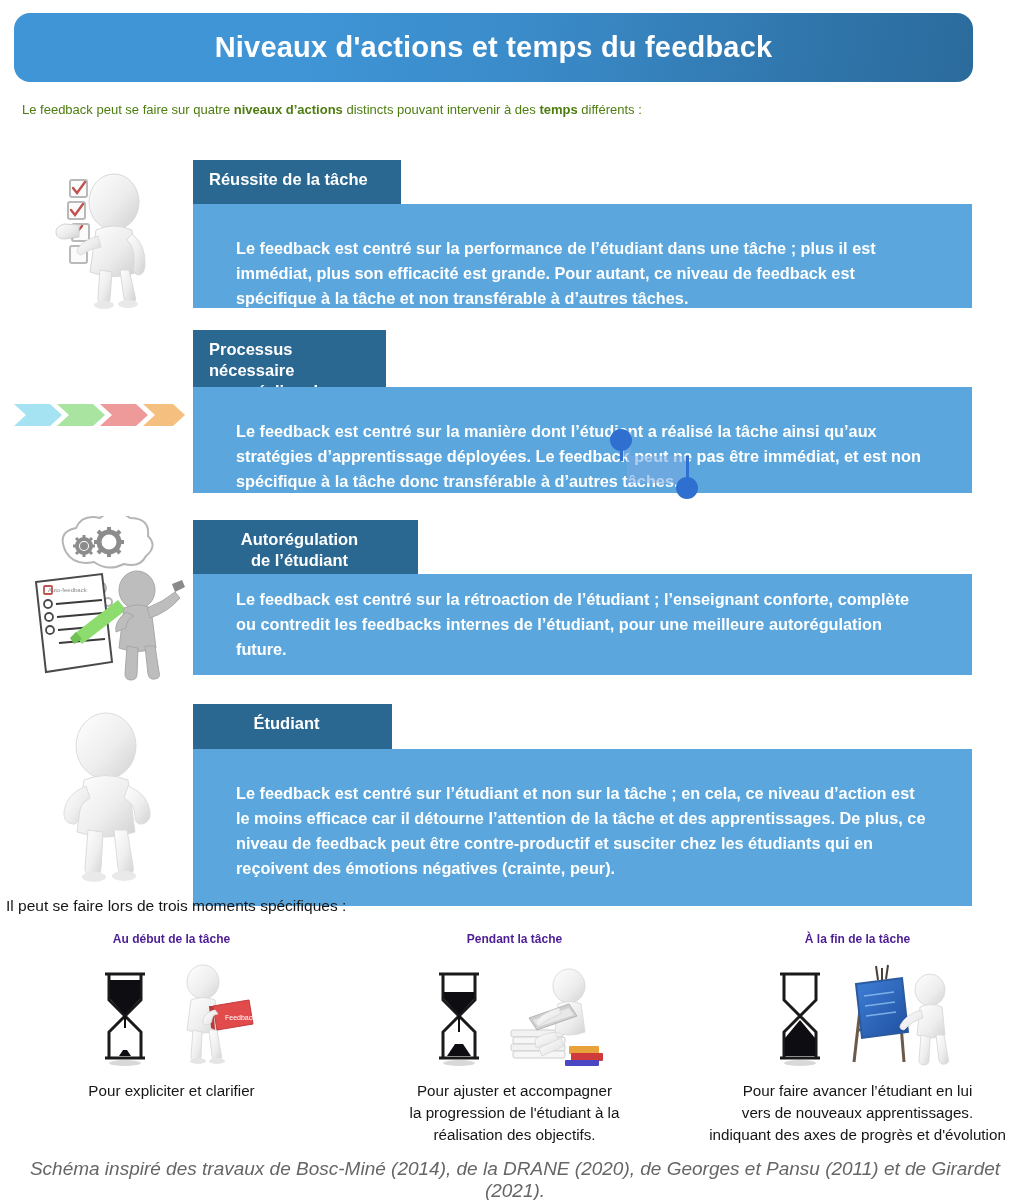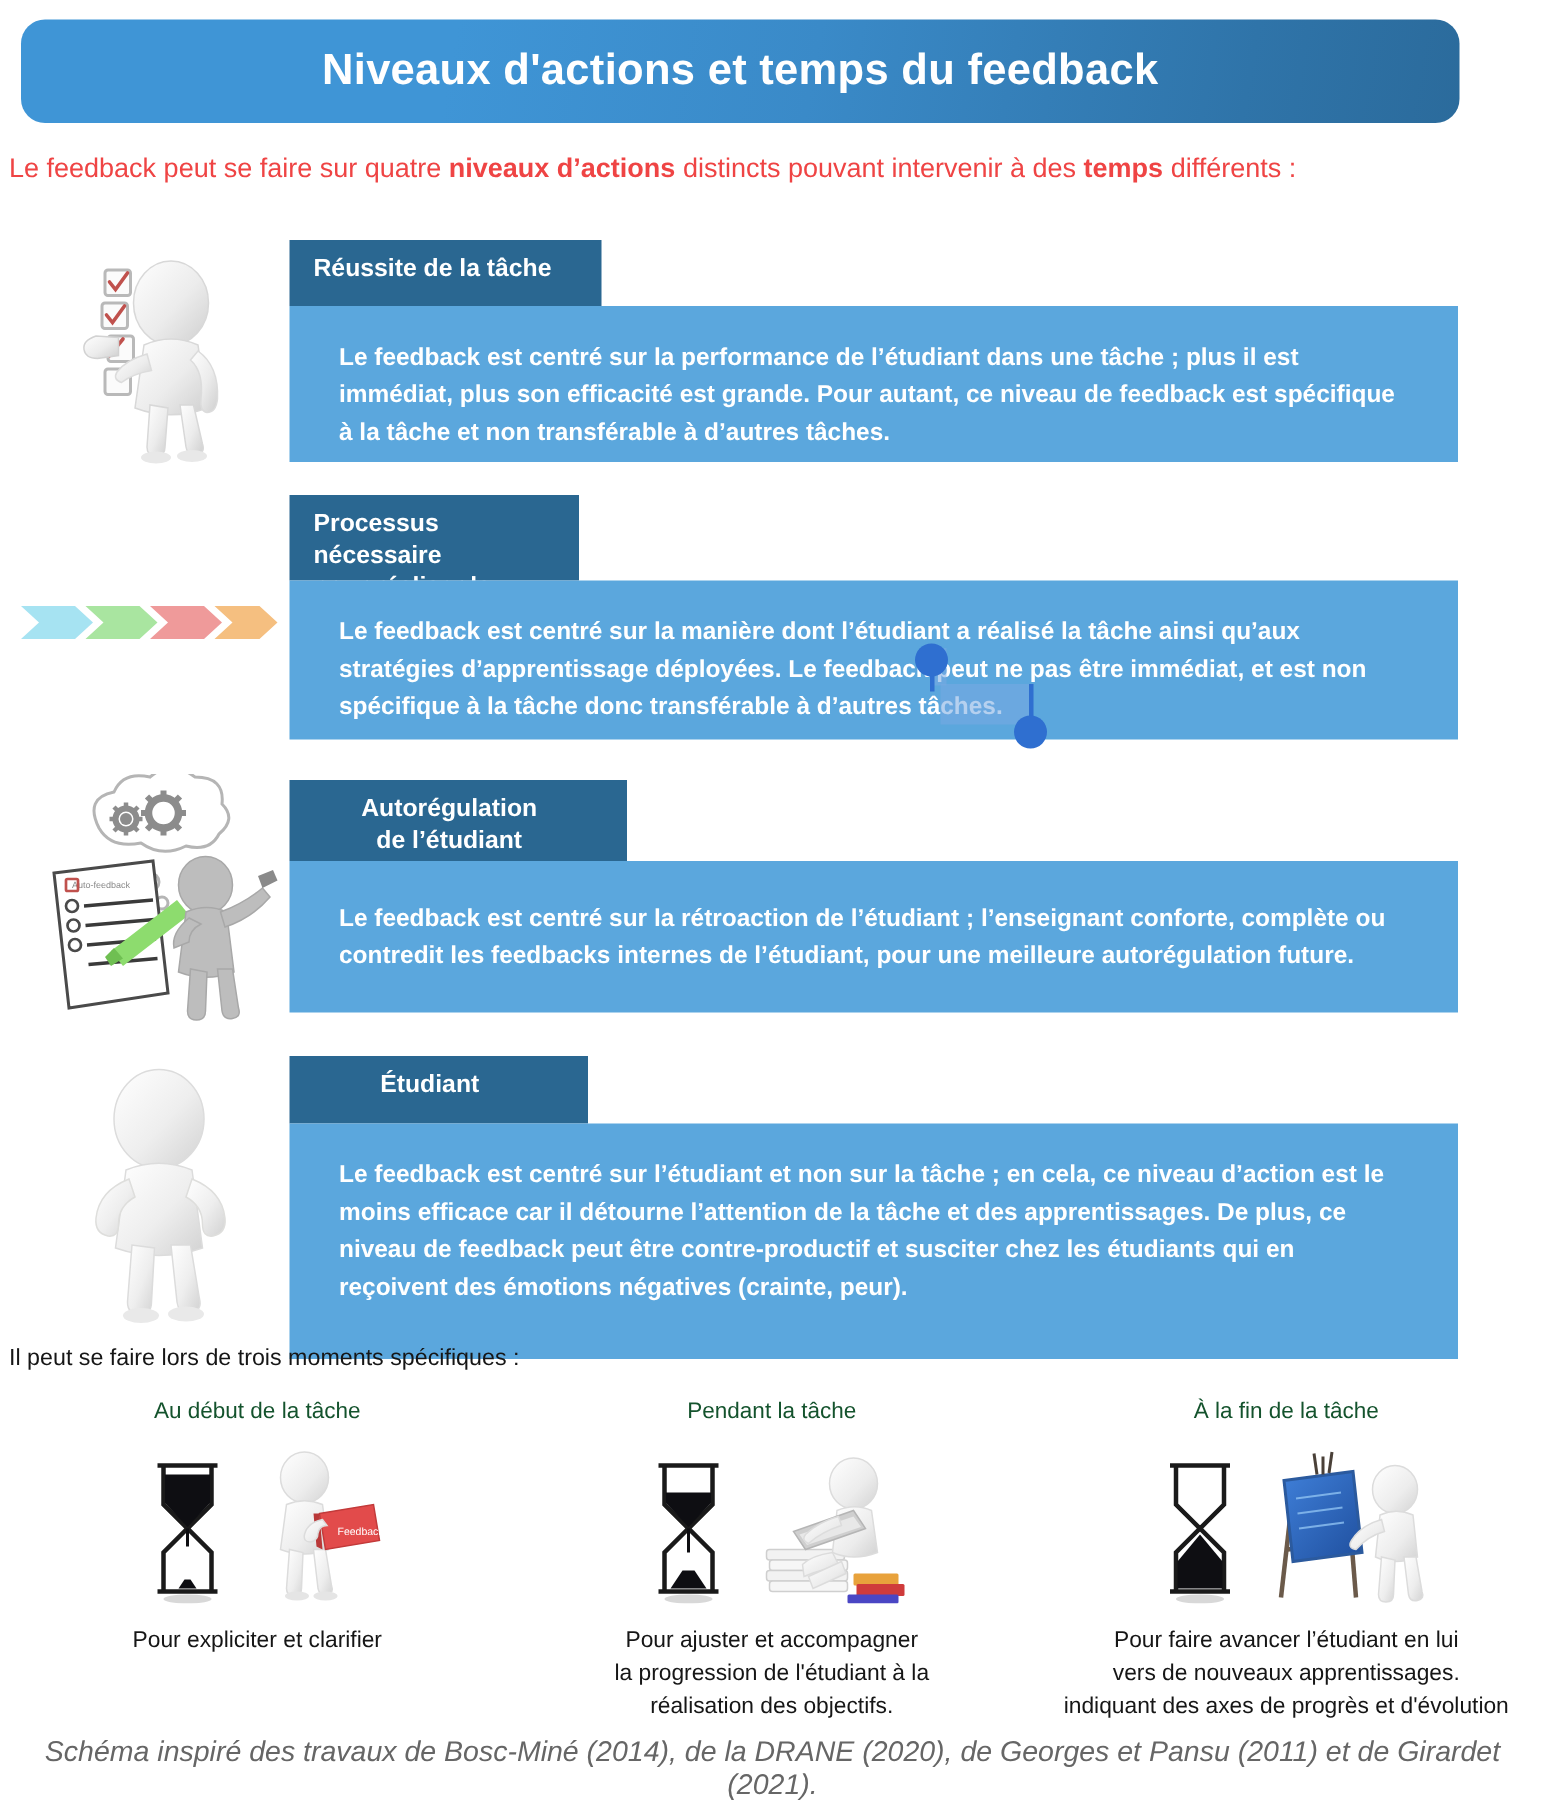--- a/index.html
+++ b/index.html
@@ -35,24 +35,24 @@
     font-size: 29px;
     font-weight: bold;
     letter-spacing: 0.2px;
     text-align: center;
     white-space: nowrap;
   }
 
   
   .intro {
     position: absolute;
-    left: 6px;
+    left: 22px;
     top: 102px;
-    font-size: 18px;
-    color: #ef4444;
+    font-size: 13px;
+    color: #4d7c0f;
     white-space: nowrap;
   }
   .intro b { font-weight: bold; }
 
   
   .level {
     position: absolute;
     left: 0;
     width: 1030px;
   }
@@ -74,21 +74,21 @@
   .level-body {
     position: absolute;
     background: #5ba7dd;
     color: #ffffff;
     font-size: 16.3px;
     font-weight: bold;
     line-height: 1.53;
     box-sizing: border-box;
     padding: 16px 28px 16px 27px;
   }
-  .level-body p { margin: 6px; }
+  .level-body p { margin: 16px; }
 
   
   #level-1 { top: 160px; }
   #level-1 .level-label { left: 193px; top: 0; width: 208px; height: 44px; }
   #level-1 .level-body  { left: 193px; top: 44px; width: 779px; height: 104px; }
 
   #level-2 { top: 330px; }
   #level-2 .level-label { left: 193px; top: 0; width: 193px; height: 57px; }
   #level-2 .level-body  { left: 193px; top: 57px; width: 779px; height: 106px; }
 
@@ -118,23 +118,23 @@
     top: 932px;
     width: 1030px;
     display: flex;
   }
   .moment {
     width: 343px;
     text-align: center;
     position: relative;
   }
   .moment-title {
-    color: #14532d;
-    font-size: 15px;
-    font-weight: normal;
+    color: #4c1d95;
+    font-size: 12px;
+    font-weight: bold;
     margin-bottom: 10px;
   }
   .moment-art {
     height: 110px;
     display: flex;
     align-items: flex-end;
     justify-content: center;
     gap: 8px;
     margin-bottom: 14px;
   }

